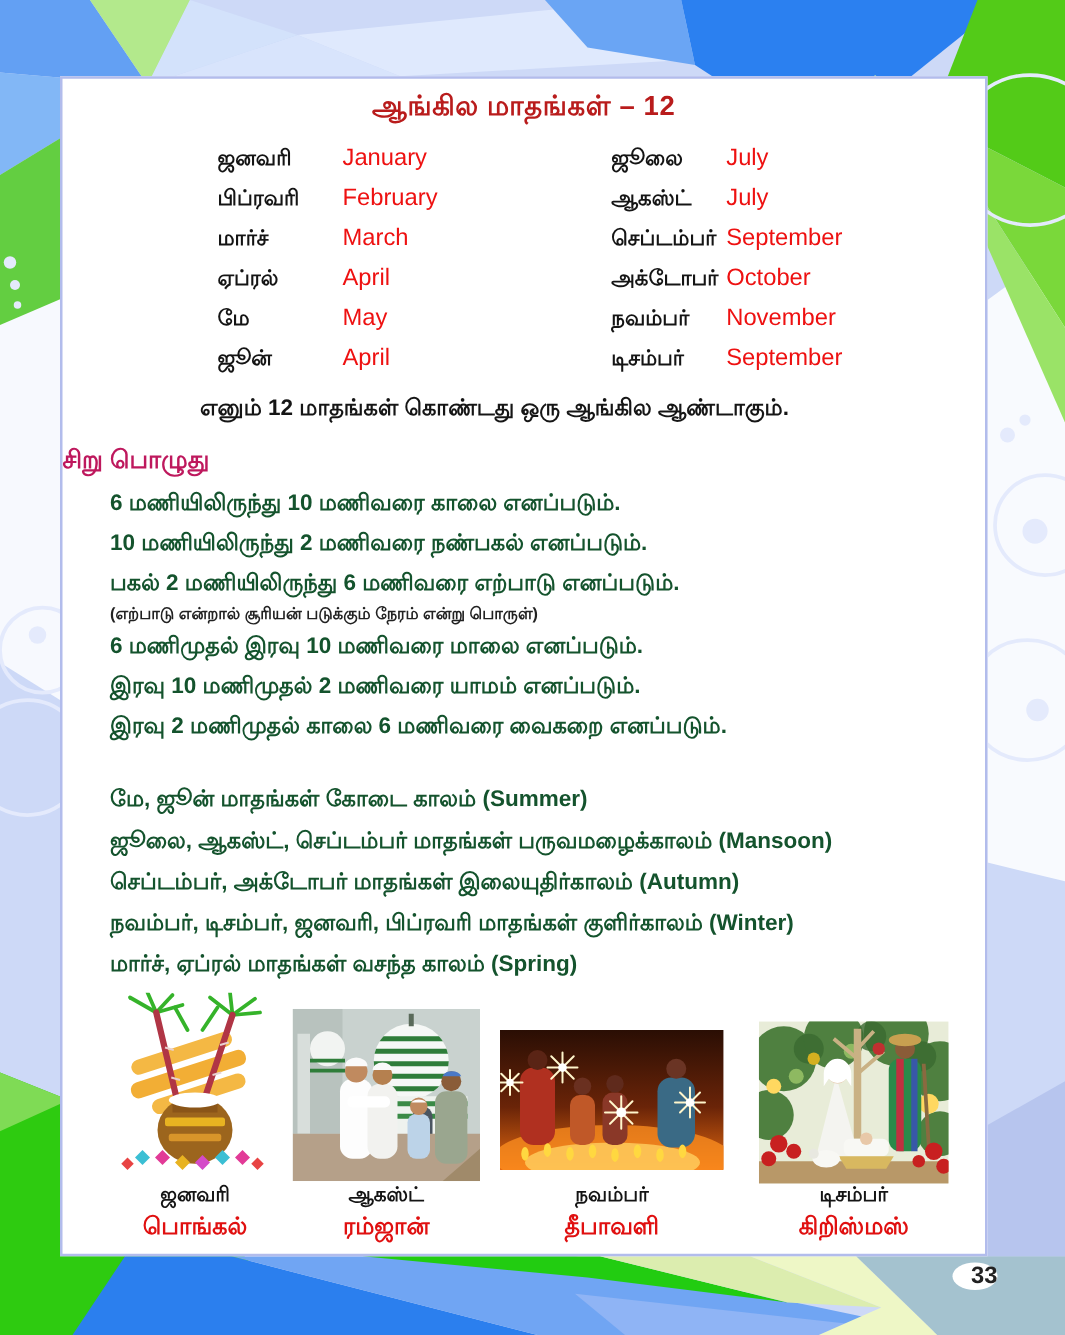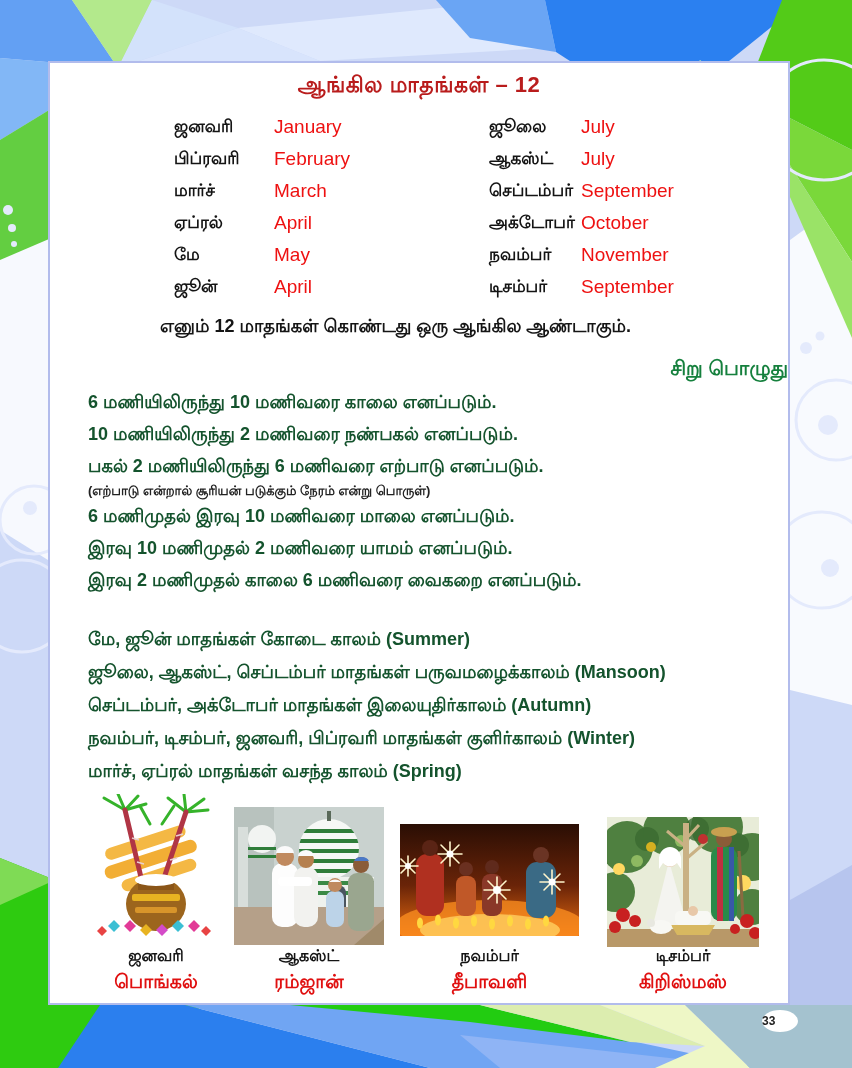--- a/index.html
+++ b/index.html
@@ -21,33 +21,33 @@
   }
   .months-grid{
     position:absolute;left:124px;top:48px;
     display:grid;grid-template-columns:100px 215px 92px auto;
     grid-auto-rows:32px;align-items:center;
   }
   .tam{font-size:17px;font-weight:bold;color:#141414;white-space:nowrap;}
   .eng{font-size:19px;color:#ee1111;white-space:nowrap;}
   .months-footer{left:110px;top:253px;font-size:18px;font-weight:600;color:#151515;}
   .sub-heading{
-    left:0;top:294px;width:100%;text-align:right;
-    font-size:20px;font-weight:bold;color:#15803d;
+    left:0;top:294px;width:100%;text-align:left;
+    font-size:20px;font-weight:bold;color:#be185d;
   }
   .bodyline{left:38px;font-size:18px;font-weight:600;color:#14532d;line-height:24px;}
   .noteline{left:38px;font-size:13px;font-weight:600;color:#222;line-height:16px;}
   .figimg{position:absolute;overflow:hidden;}
   .figimg svg{display:block;}
   .cap-month{position:absolute;text-align:center;font-size:16px;font-weight:bold;color:#141414;white-space:nowrap;}
   .cap-name{position:absolute;text-align:center;font-size:19px;font-weight:bold;color:#e01010;white-space:nowrap;}
   .page-num{
     position:absolute;left:762px;top:1010px;width:36px;height:22px;
-    background:#ffffff;border-radius:50%;text-align:left;line-height:22px;
-    font-size:12px;font-weight:bold;color:#222;
+    background:#ffffff;border-radius:50%;text-align:right;line-height:22px;
+    font-size:19px;font-weight:bold;color:#222;
   }
 </style>
 </head>
 <body>
 
 <svg class="bg" viewBox="0 0 852 1068" xmlns="http://www.w3.org/2000/svg">
   <rect width="852" height="1068" fill="#cdd9f7"></rect>
 
   <polygon points="0,150 48,190 48,560 0,530" fill="#f7f9fe"></polygon>
   <polygon points="790,240 852,195 852,705 790,690" fill="#f8fafe"></polygon>

